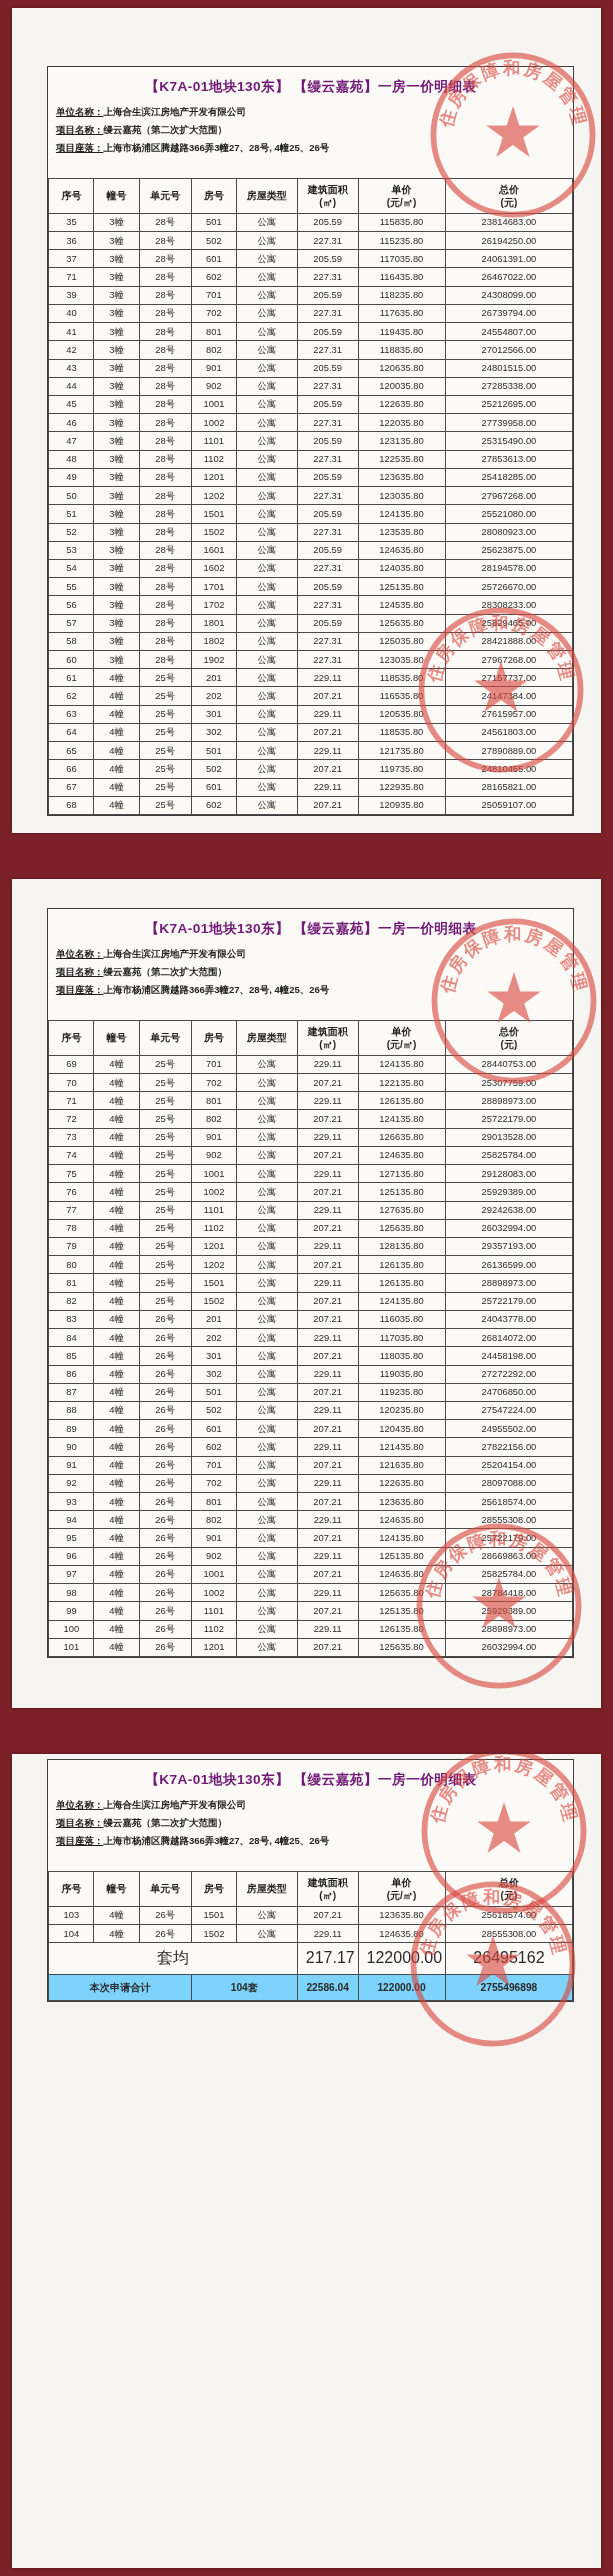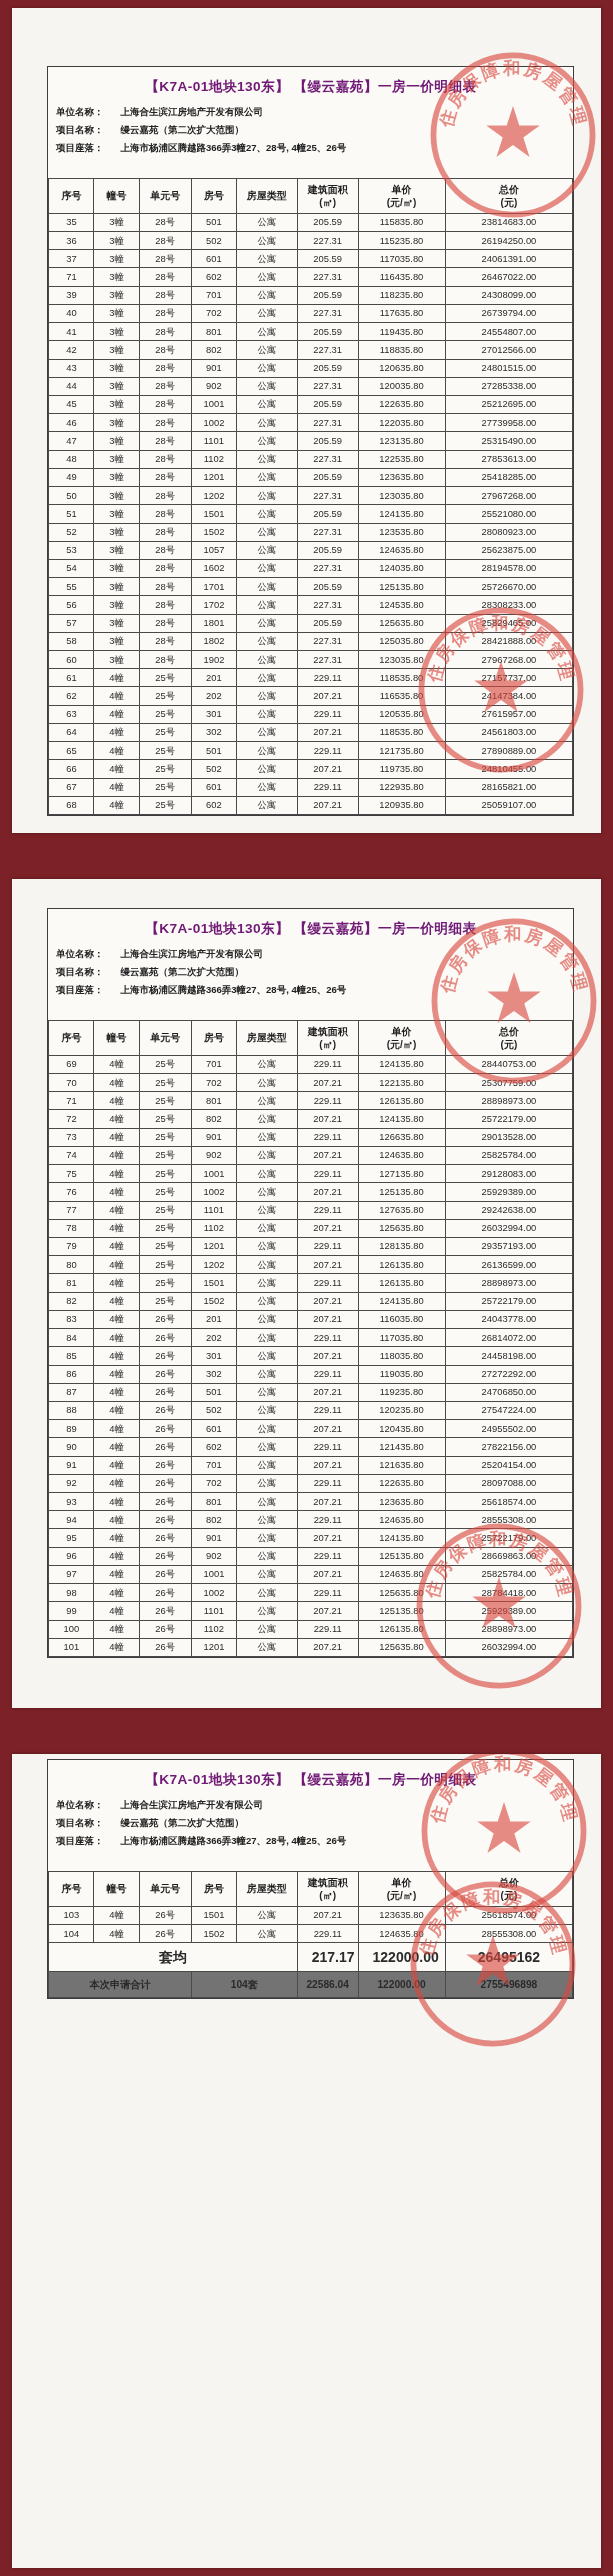--- a/index.html
+++ b/index.html
@@ -35,21 +35,21 @@
     letter-spacing: 0.4px;
     padding: 10.8px 5px 7.5px 5px;
     color: #701a75;
   }
   .meta-line {
     font-size: 9.5px;
     font-weight: bold;
     padding: 2.5px 0 2.5px 7.5px;
     color: #222;
   }
-  .meta-label { margin-right: 17px; }
+  .meta-label { margin-right: 0; text-decoration: underline; }
   table.price-table {
     width: 100%;
     border-collapse: collapse;
     table-layout: fixed;
     margin-top: 20px;
   }
   .price-table th, .price-table td {
     border: 0.8px solid #4a4a4a;
     text-align: center;
     vertical-align: middle;
@@ -68,29 +68,29 @@
     color: #2a2a2a;
   }
   .price-table tbody tr { height: 17.4px; }
   .col-index, .col-building, .col-room { width: 8.6%; }
   .col-unit { width: 10%; }
   .col-type { width: 11.6%; }
   .col-area { width: 11.6%; }
   .col-unitprice { width: 16.6%; }
   .col-total { width: 24.4%; }
   .avg-row td {
-    font-weight: bold;
-    font-size: 14px;
-    padding: 5px 14px;
+    font-weight: normal;
+    font-size: 16px;
+    padding: 5px 8px;
   }
   .total-row td {
     font-weight: bold;
     font-size: 10.2px;
     padding: 5.8px 0.8px;
-    background: #737373;
+    background: #7dd3fc;
   }
   .stamp {
     position: absolute;
     width: 174px;
     height: 174px;
     pointer-events: none;
     opacity: .62;
   }
   .page-1 .stamp-a { top: 40px; right: 1.7px; }
   .page-1 .stamp-b { top: 595px; right: 13.3px; }
@@ -317,21 +317,21 @@
               <td>1502</td>
               <td>公寓</td>
               <td>227.31</td>
               <td>123535.80</td>
               <td>28080923.00</td>
             </tr>
             <tr>
               <td>53</td>
               <td>3幢</td>
               <td>28号</td>
-              <td>1057</td>
+              <td>1601</td>
               <td>公寓</td>
               <td>205.59</td>
               <td>124635.80</td>
               <td>25623875.00</td>
             </tr>
             <tr>
               <td>54</td>
               <td>3幢</td>
               <td>28号</td>
               <td>1602</td>

